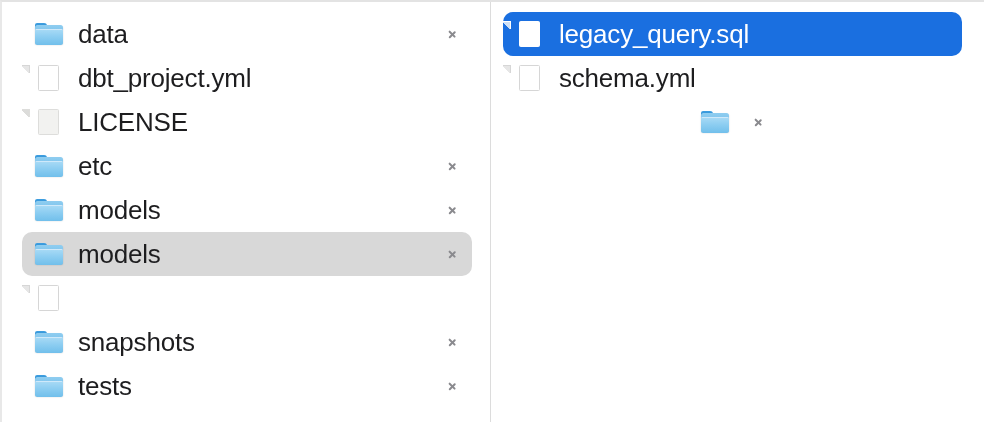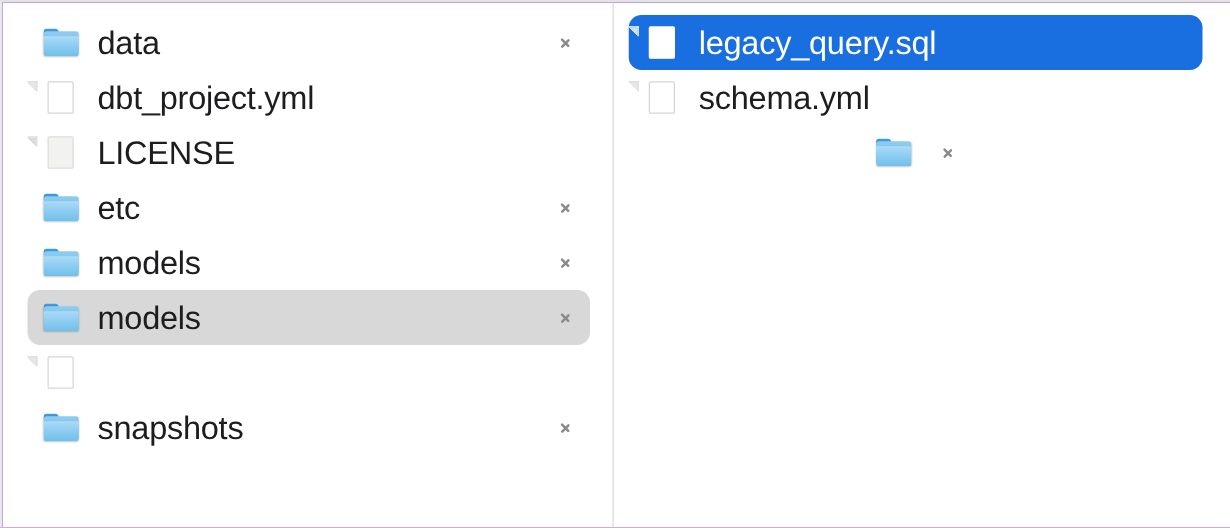--- a/index.html
+++ b/index.html
@@ -245,20 +245,25 @@
       </div>
       <div class="row">
         <span class="row-icon"><span class="icon-doc"><span class="page"></span><span class="fold"></span></span></span>
         <span class="row-chevron hidden"></span>
       </div>
       <div class="row">
         <span class="row-icon"><span class="icon-folder"><span class="tab"></span><span class="back"></span><span class="front"></span></span></span>
         <span class="row-label">snapshots</span>
         <span class="row-chevron"></span>
       </div>
+      <div class="row">
+        <span class="row-icon"><span class="icon-folder"><span class="tab"></span><span class="back"></span><span class="front"></span></span></span>
+        <span class="row-label">tests</span>
+        <span class="row-chevron"></span>
+      </div>
     </div>
   <div class="column" id="column-right">
       <div class="row selected-active">
         <span class="row-icon"><span class="icon-doc"><span class="page"></span><span class="fold"></span></span></span>
         <span class="row-label">legacy_query.sql</span>
         <span class="row-chevron hidden"></span>
       </div>
       <div class="row">
         <span class="row-icon"><span class="icon-doc"><span class="page"></span><span class="fold"></span></span></span>
         <span class="row-label">schema.yml</span>

